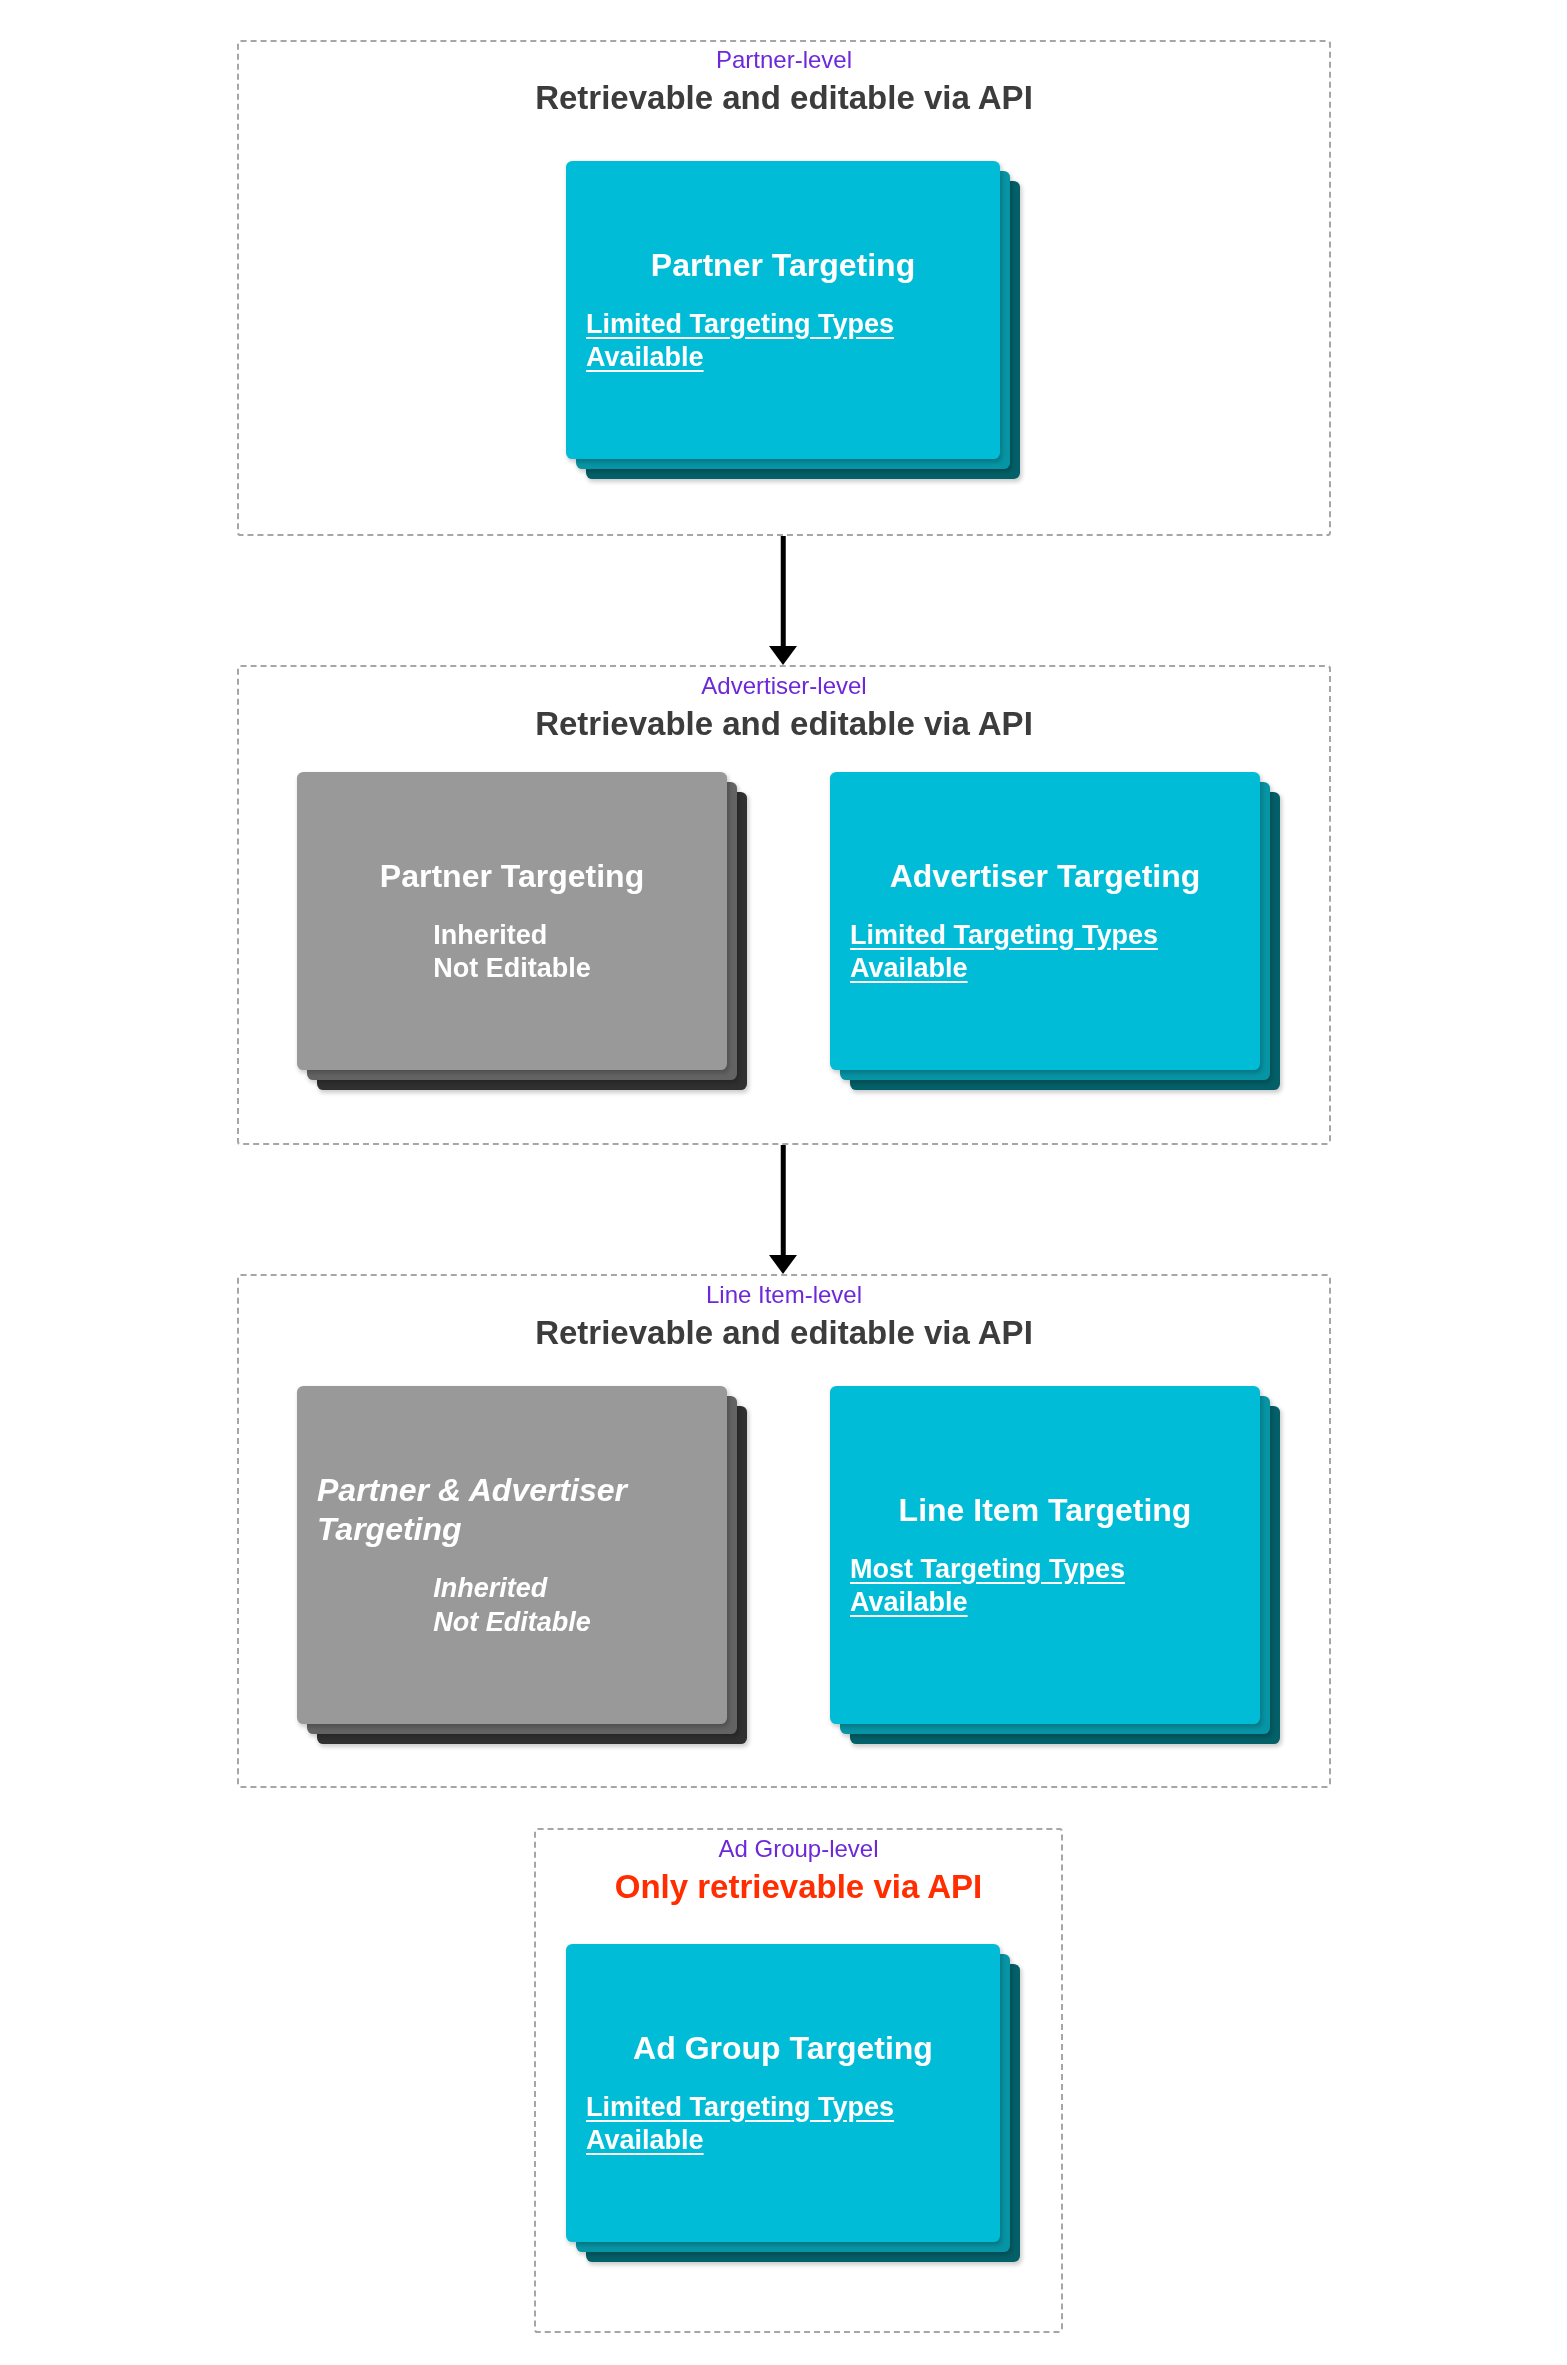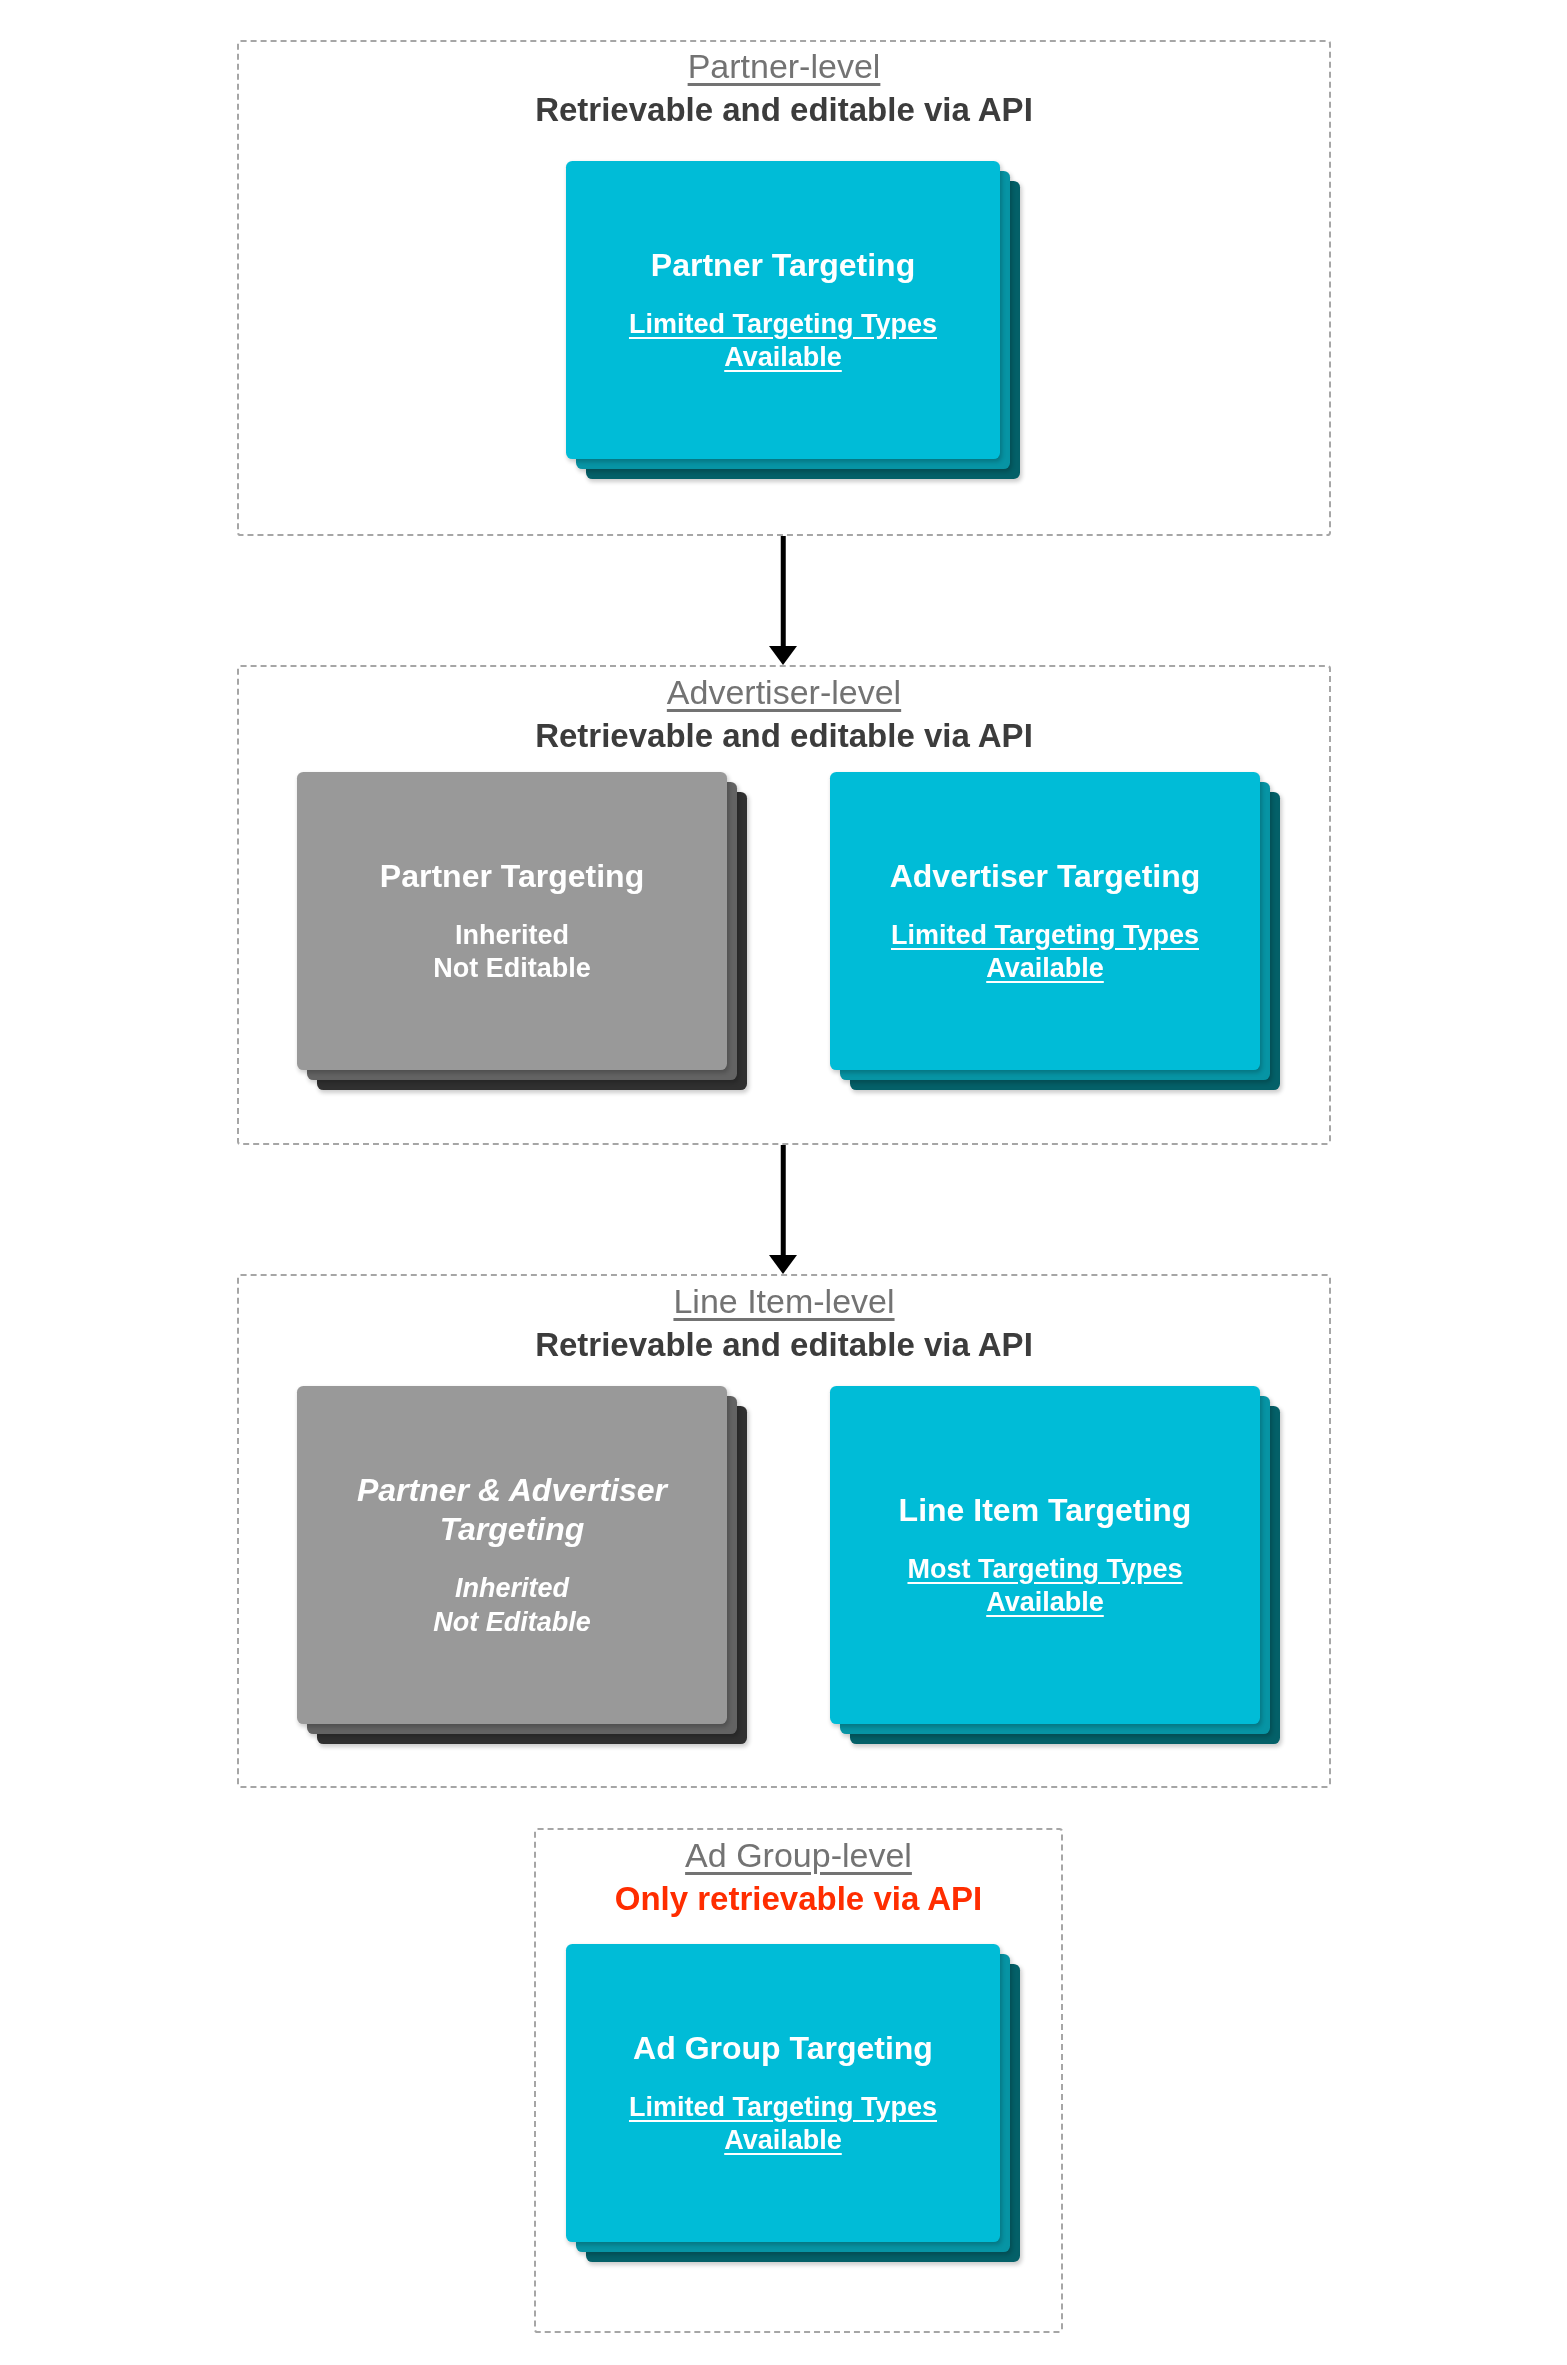--- a/index.html
+++ b/index.html
@@ -30,24 +30,23 @@
 
   .level-head {
     position: absolute;
     left: 0;
     right: 0;
     text-align: center;
     pointer-events: none;
   }
   .level-title {
     display: inline-block;
-    font-size: 34px;
+    font-size: 24px;
     line-height: 1.18;
-    color: #737373;
-    text-decoration: underline;
+    color: #6d28d9;
     text-underline-offset: 4.5px;
     font-weight: 400;
     white-space: nowrap;
   }
   .level-sub {
     display: block;
     font-size: 33px;
     line-height: 1.2;
     font-weight: bold;
     color: #3c3c3c;
@@ -72,21 +71,21 @@
   }
   .stack .layer.mid {
     left: 9.8px;  top: 9.8px;
   }
   .stack .layer.front {
     left: 0;  top: 0;
     display: flex;
     flex-direction: column;
     align-items: center;
     justify-content: center;
-    text-align: center;
+    text-align: left;
     box-sizing: border-box;
     padding: 9px 20px;
   }
 
   
   .stack.cyan .layer.front { background: #00bcd7; }
   .stack.cyan .layer.mid   { background: #0794a4; }
   .stack.cyan .layer.back  { background: #046068; }
   
   .stack.gray .layer.front { background: #999999; }

